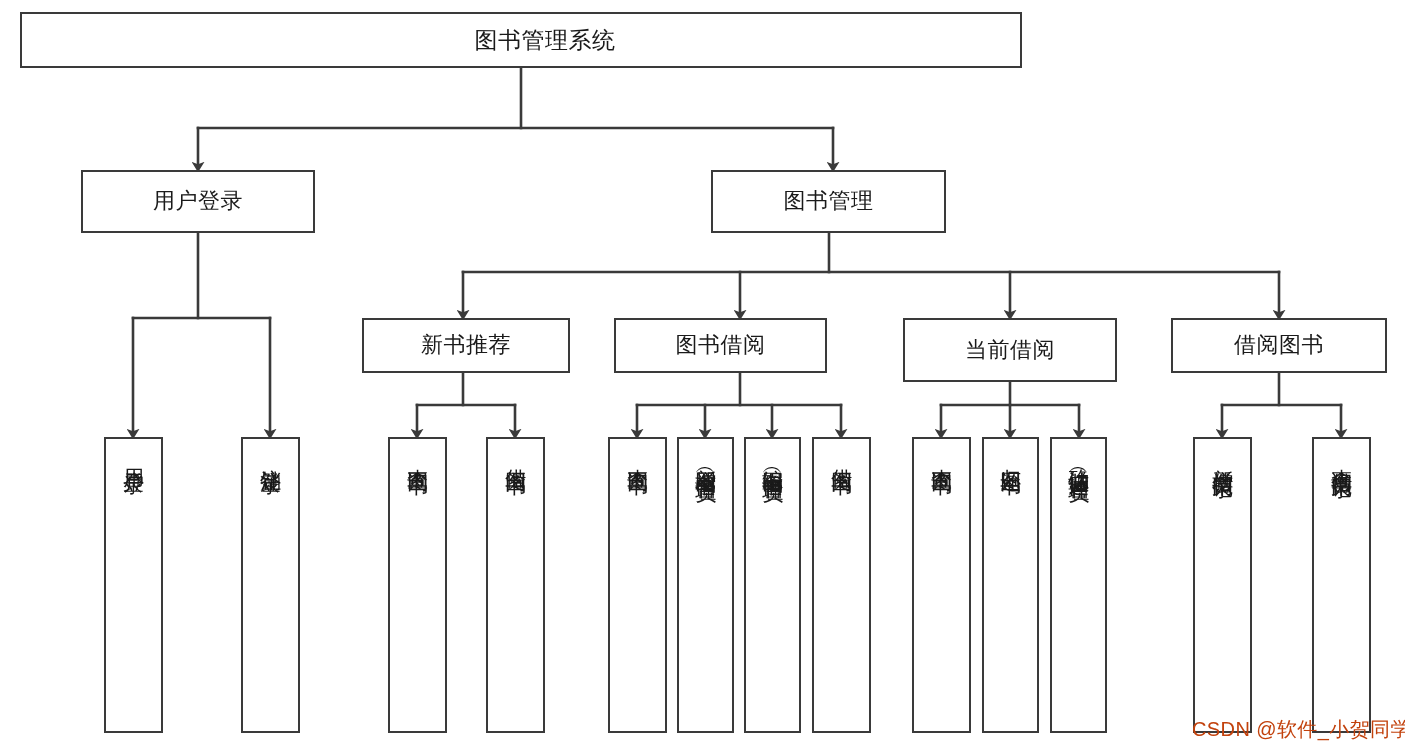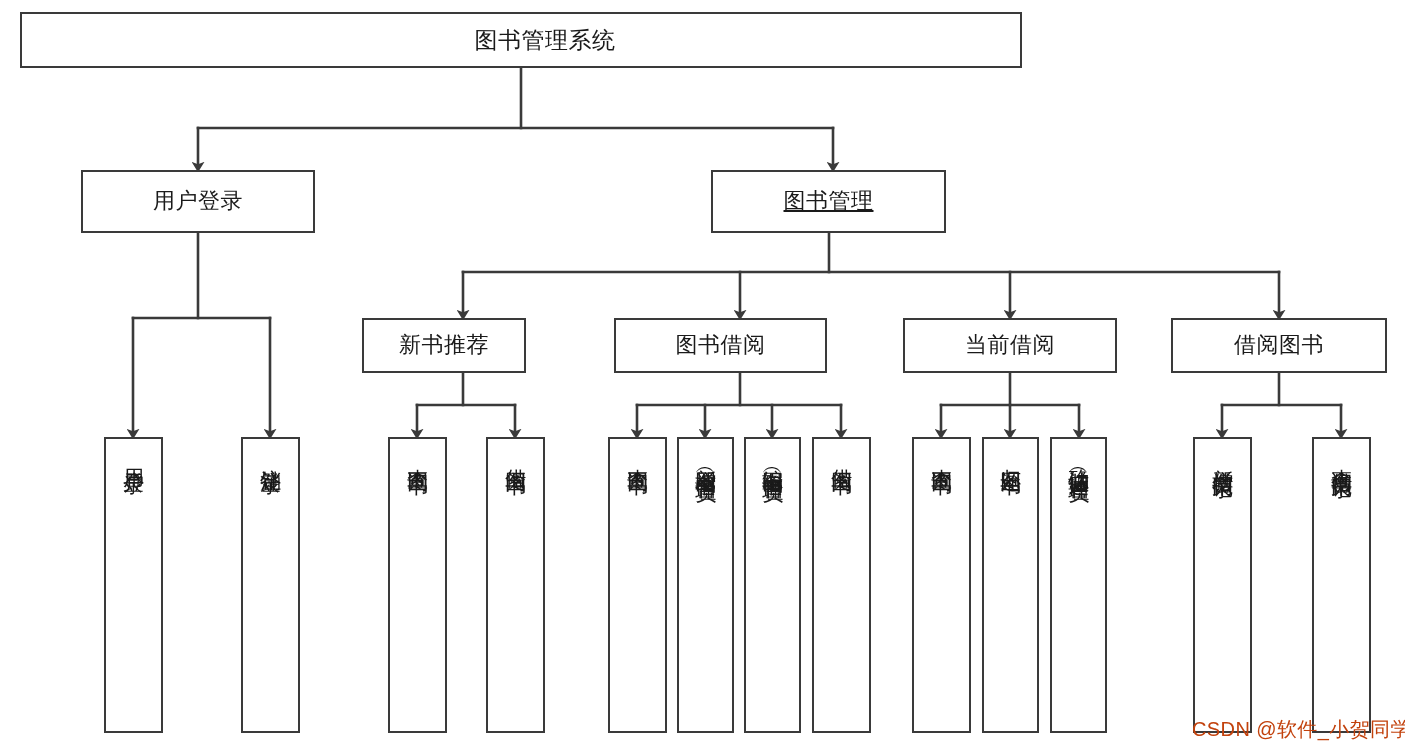--- a/index.html
+++ b/index.html
@@ -129,33 +129,33 @@
   </svg>
 
   <div class="node h root" style="left:20px; top:12px; width:1002px; height:56px;padding-left:48px;">
     <span class="lbl">图书管理系统</span>
   </div>
 
   <div class="node h" style="left:81px; top:170px; width:234px; height:63px;">
     <span class="lbl">用户登录</span>
   </div>
 
-  <div class="node h" style="left:711px; top:170px; width:235px; height:63px;text-decoration:underline;">
+  <div class="node h" style="left:711px; top:170px; width:235px; height:63px;">
     <span class="lbl">图书管理</span>
   </div>
 
-  <div class="node h" style="left:362px; top:318px; width:164px; height:55px;">
+  <div class="node h" style="left:362px; top:318px; width:208px; height:55px;">
     <span class="lbl">新书推荐</span>
   </div>
 
   <div class="node h" style="left:614px; top:318px; width:213px; height:55px;">
     <span class="lbl">图书借阅</span>
   </div>
 
-  <div class="node h" style="left:903px; top:318px; width:214px; height:55px;align-items:center;">
+  <div class="node h" style="left:903px; top:318px; width:214px; height:64px;align-items:center;">
     <span class="lbl">当前借阅</span>
   </div>
 
   <div class="node h" style="left:1171px; top:318px; width:216px; height:55px;">
     <span class="lbl">借阅图书</span>
   </div>
 
   <div class="node v" style="left:104px; top:437px; width:59px; height:296px;">
     <span class="lbl">用户登录</span>
   </div>

